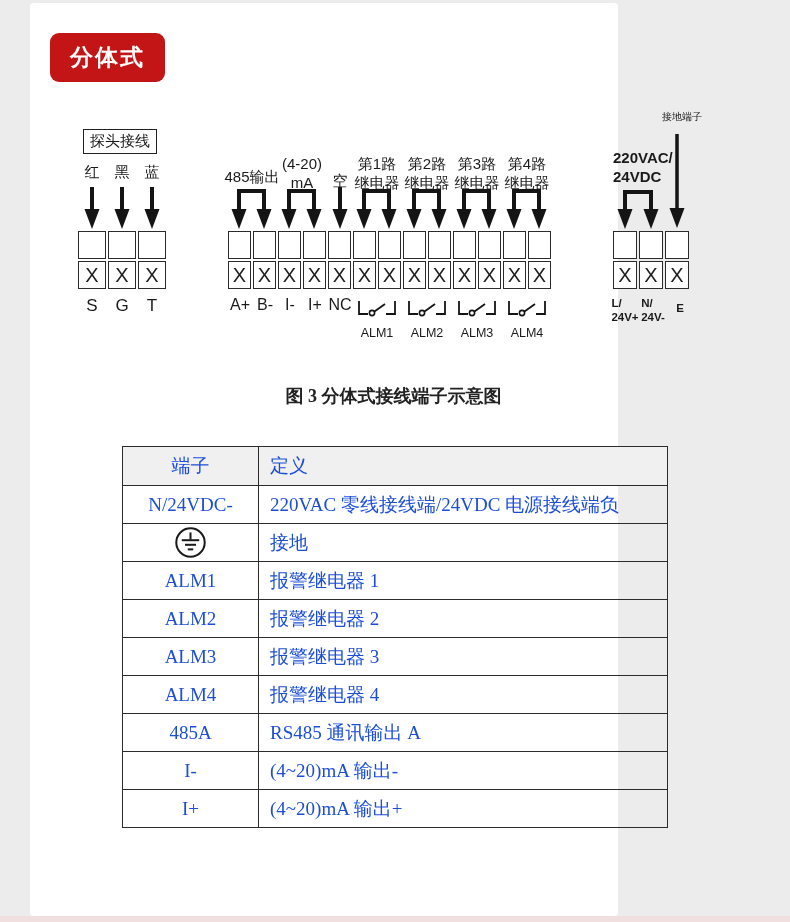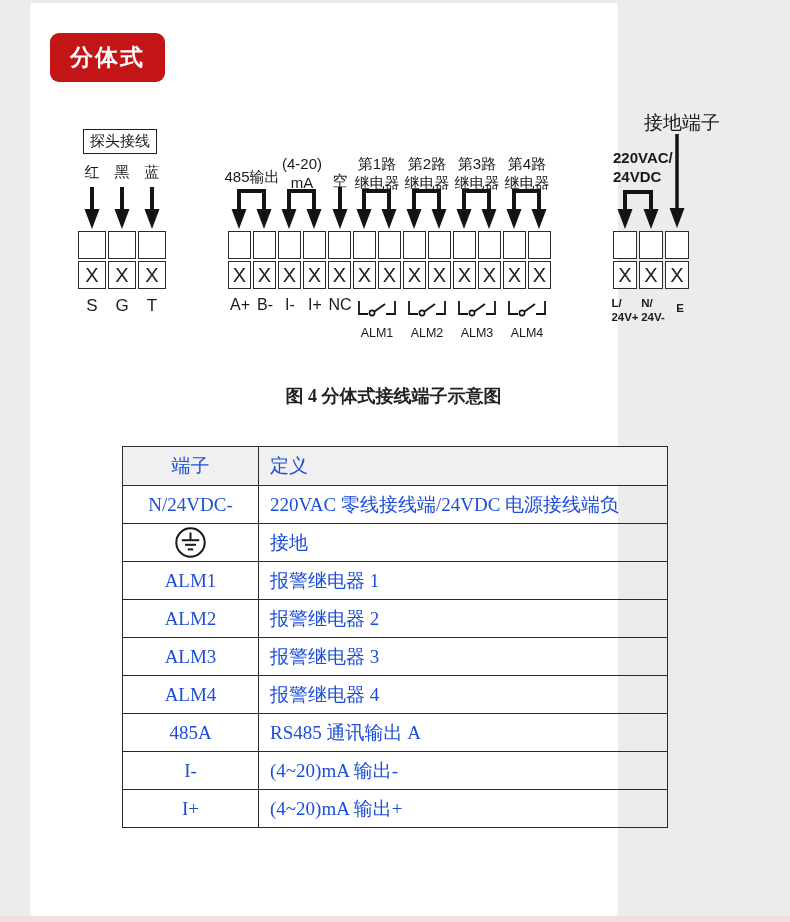--- a/index.html
+++ b/index.html
@@ -14,21 +14,21 @@
   .diagram *{box-sizing:border-box;}
 
   .abs{position:absolute;}
   .ctr{transform:translateX(-50%);}
 
   .probe-title{border:1.5px solid #222;padding:2px 6px;font-size:15px;white-space:nowrap;}
   .wire-label{font-size:15px;}
   .glabel{text-align:center;font-size:15px;line-height:19px;white-space:nowrap;}
   .glabel span{display:block;}
   .supply-label{font-size:15px;line-height:19px;font-weight:bold;white-space:nowrap;}
-  .ground-label{font-size:19px;white-space:nowrap;}
+  .ground-label{font-size:10px;white-space:nowrap;}
 
   .strip{display:flex;gap:2px;}
   .tcell{display:flex;flex-direction:column;gap:2px;}
   .tbox{border:1.5px solid #2b2b2b;background:#fff;}
   .tcell .top{height:28px;}
   .tcell .bot{height:28px;display:flex;align-items:center;justify-content:center;font-size:20px;color:#1e1e1e;}
   .w23{width:23px;} .w28{width:28px;} .w24{width:24px;}
 
   .tlabel{font-size:16px;white-space:nowrap;}
   .sgt{font-size:17px;}
@@ -282,21 +282,21 @@
           <span style="display:block">L/</span>
           <span style="display:block">24V+</span>
         </div>
       <div class="abs ctr pwr-label" style="left:623px;top:188px;">
           <span style="display:block">N/</span>
           <span style="display:block">24V-</span>
         </div>
       <div class="abs ctr pwr-label" style="left:650px;top:193px;">E</div>
     </div>
 
-    <div class="caption" style="top:381px;">图 4  分体式接线端子示意图</div>
+    <div class="caption" style="top:381px;">图 3  分体式接线端子示意图</div>
 
     <table class="def">
       <tbody>
           <tr class="hdr">
         <th class="c1">端子</th>
         <th class="c2">定义</th>
       </tr>
       <tr>
         <td class="c1">N/24VDC-</td>
         <td class="c2">220VAC 零线接线端/24VDC 电源接线端负</td>

